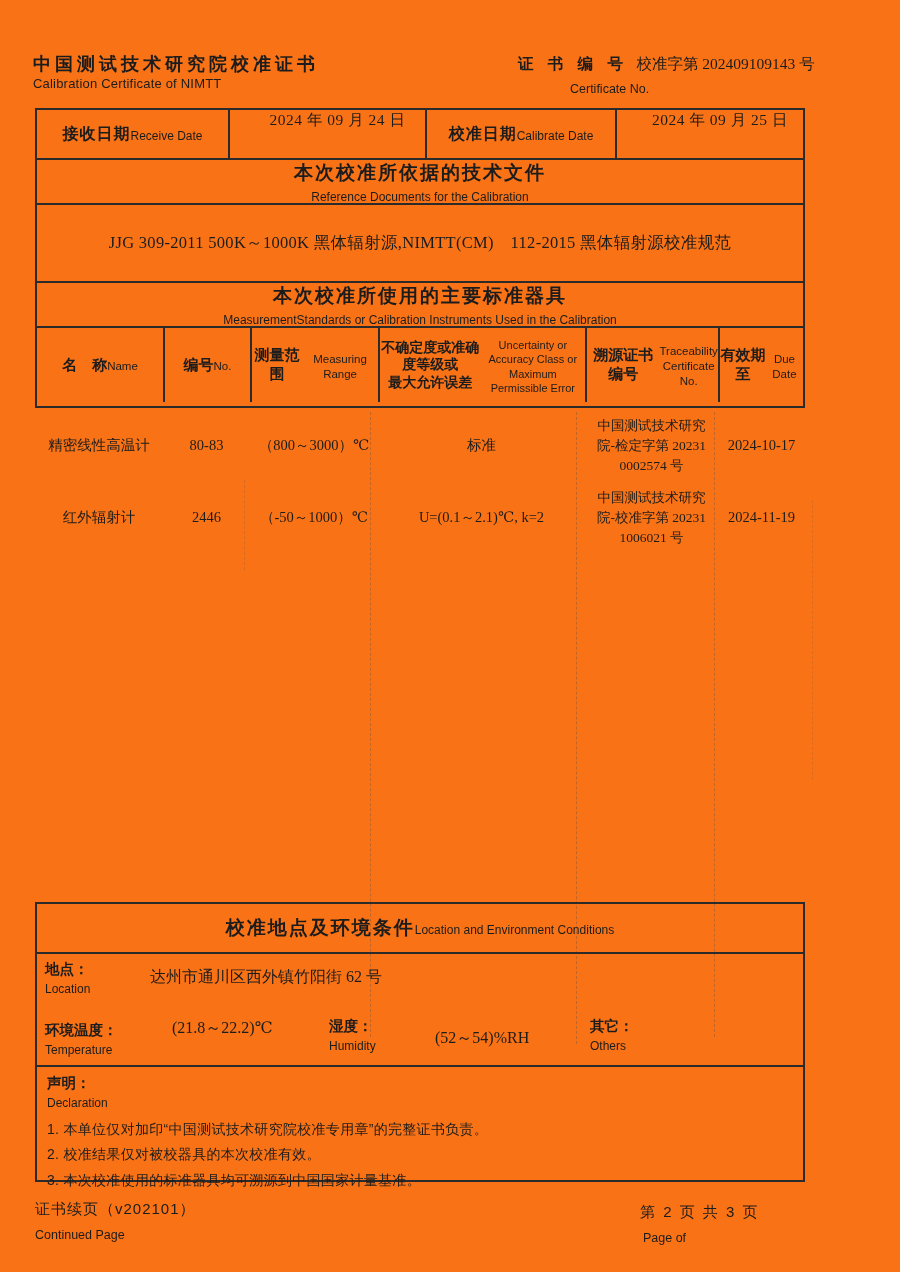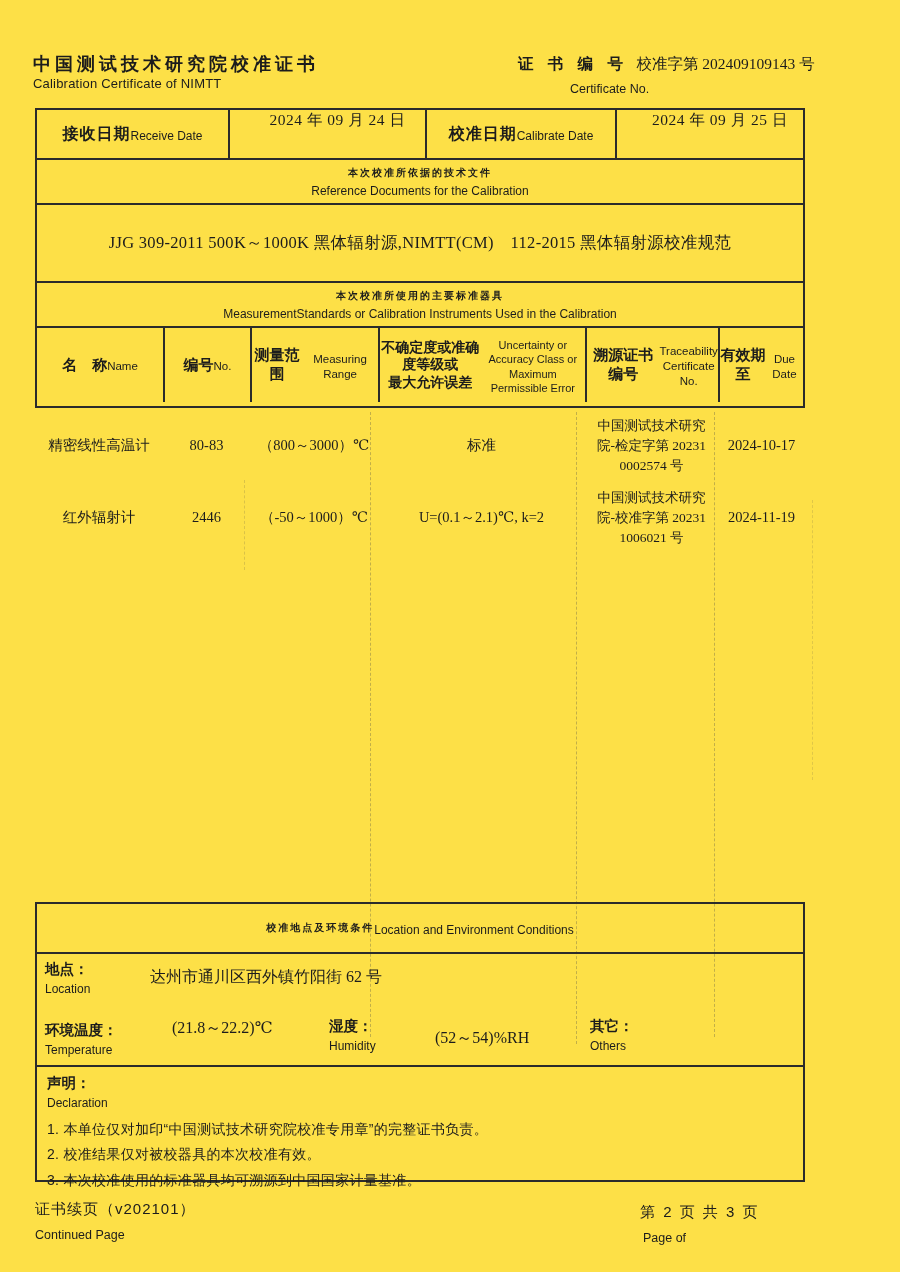--- a/index.html
+++ b/index.html
@@ -1,19 +1,19 @@
 <!DOCTYPE html>
 <html><head>
 <meta charset="utf-8">
 <style>
   * { margin:0; padding:0; box-sizing:border-box; }
   html,body { background:#e8e8e8; }
   .page {
     position:relative; width:900px; height:1272px; margin:0 auto;
-    background:#fde047; color:#1c1c1c; overflow:hidden;
+    background:#f97316; color:#1c1c1c; overflow:hidden;
     font-family:"Liberation Sans","DejaVu Sans",sans-serif;
   }
 
   
   .hdr-left { position:absolute; left:33px; top:52px; }
   .hdr-title-cn { font-size:18px; font-weight:600; letter-spacing:4px; }
   .hdr-title-en { font-size:13px; margin-top:0; letter-spacing:0.2px; }
   .hdr-right { position:absolute; left:518px; top:54px; }
   .cert-line { white-space:nowrap; }
   .cert-label { font-size:15.5px; font-weight:bold; letter-spacing:5px; }
@@ -30,21 +30,21 @@
   .row-dates { height:50px; }
   .cell { border-right:2px solid #2b2b2b; display:flex; flex-direction:row; justify-content:center; align-items:center; }
   .cell:last-child { border-right:none; }
   .lbl-cn { font-size:16px; font-weight:bold; letter-spacing:1px; }
   .lbl-en { font-size:12px; margin-top:3px; }
   .val-cell { align-items:flex-start; padding-left:20px; }
   .date-val { font-family:"Liberation Serif","DejaVu Serif",serif; font-size:15.5px; letter-spacing:0.5px; }
   .w1 { width:193px; } .w2 { width:197px; } .w3 { width:190px; } .w4 { flex:1; }
 
   .row-sec-title { height:45px; flex-direction:column; justify-content:center; align-items:center; }
-  .sec-cn { font-size:10px; font-weight:bold; letter-spacing:2px; }
+  .sec-cn { font-size:19px; font-weight:bold; letter-spacing:2px; }
   .sec-en { font-size:12px; margin-top:4px; }
   .row-ref { height:78px; flex-direction:column; justify-content:center; align-items:center; }
   .ref-text { font-family:"Liberation Serif","DejaVu Serif",serif; font-size:16.5px; letter-spacing:0.3px; }
 
   .row-std-head { height:74px; }
   .std-c1 { width:128px; } .std-c2 { width:87px; } .std-c3 { width:128px; }
   .std-c4 { width:207px; } .std-c5 { width:133px; } .std-c6 { flex:1; }
   .head-cn { font-size:15px; font-weight:bold; white-space:pre-line; text-align:center; line-height:1.25; }
   .head-cn-sm { font-size:14px; }
   .head-en { font-size:11.5px; margin-top:3px; white-space:pre-line; text-align:center; line-height:1.3; }

